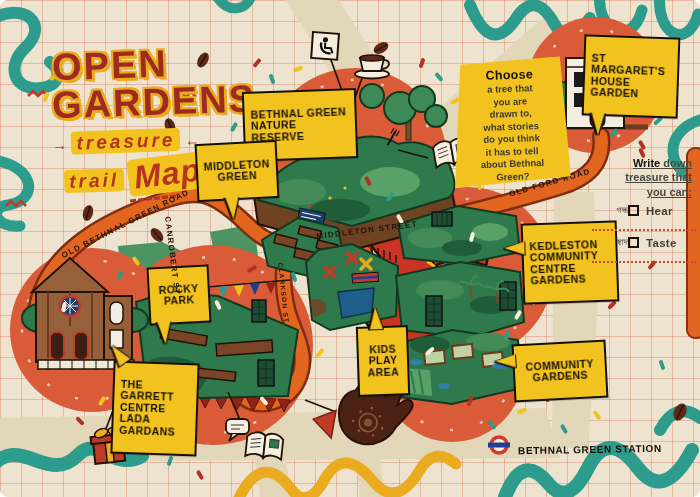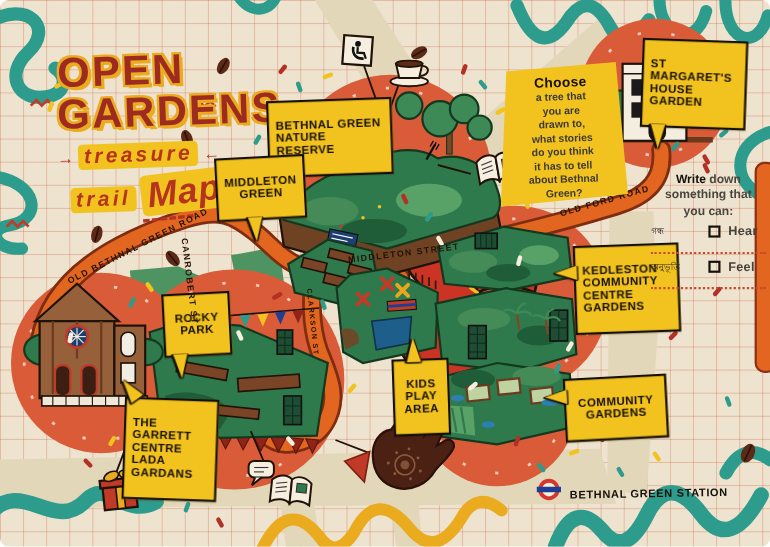--- a/index.html
+++ b/index.html
@@ -53,27 +53,27 @@
   
   #choose{
     position:absolute;left:453px;top:58px;width:116px;height:128px;background:#F2C21E;
     clip-path:polygon(8% 4%, 94% 0%, 100% 94%, 0% 100%);transform:rotate(-2deg);
     text-align:center;padding-top:10px;box-sizing:border-box;
   }
   .choose-bold{font-size:12.5px;font-weight:bold;color:#161008;letter-spacing:.3px;}
   .choose-rest{font-size:9.5px;font-weight:bold;color:#3d3a33;line-height:1.32;white-space:pre-line;margin-top:1px;}
 
   
-  #write{position:absolute;left:596px;top:156px;width:96px;text-align:center;
-    font-size:11px;font-weight:bold;color:#4a463e;line-height:1.3;}
+  #write{position:absolute;left:596px;top:156px;width:96px;text-align:right;
+    font-size:11px;font-weight:bold;color:#4a463e;line-height:1.3;text-decoration:underline;}
   #write b{color:#15100a;}
   #checklist{position:absolute;left:592px;top:204px;width:104px;}
   .srow{display:flex;align-items:center;padding-bottom:12px;margin-bottom:5px;
     border-bottom:2px dotted #C84A2E;}
-  .bn{width:36px;font-size:8px;text-align:left;margin-right:16px;color:#2a2a2a;overflow:hidden;white-space:nowrap;}
+  .bn{width:36px;font-size:8px;text-align:right;margin-right:0;color:#2a2a2a;overflow:hidden;white-space:nowrap;}
   .cb{width:7px;height:7px;border:2px solid #15100a;margin-right:7px;flex:none;}
   .en{font-size:11.5px;font-weight:bold;color:#45413a;letter-spacing:.3px;}
 
   
   #station-name{position:absolute;left:518px;top:444px;font-size:10px;font-weight:bold;
     letter-spacing:.6px;color:#15100a;transform:rotate(-1deg);}
 </style>
 </head>
 <body>
 
@@ -638,32 +638,32 @@
 drawn to,
 what stories
 do you think
 it has to tell
 about Bethnal
 Green?</div>
   </div>
 
   <div id="write">
     <div><b>Write</b><span> down</span></div>
-    <div>something that</div>
+    <div>treasure that</div>
     <div>you can:</div>
   </div>
 
   <div id="checklist">
     <div class="srow">
       <span class="bn">গন্ধ</span>
       <span class="cb"></span>
       <span class="en">Hear</span>
     </div>
     <div class="srow">
-      <span class="bn">অনুভূতি</span>
+      <span class="bn">স্বাদ</span>
       <span class="cb"></span>
-      <span class="en">Feel</span>
+      <span class="en">Taste</span>
     </div>
   </div>
 
   <div id="station-name">BETHNAL GREEN STATION</div>
 
 </div>
 
 </body></html>

